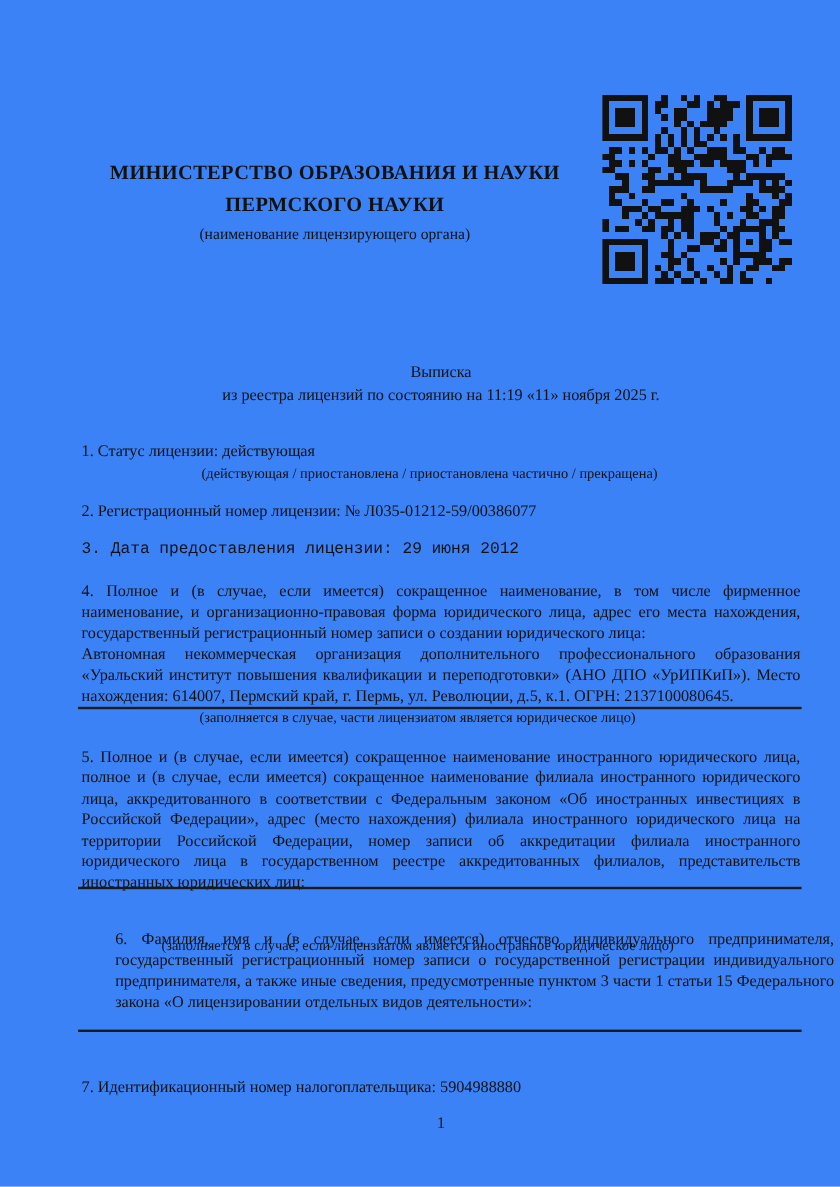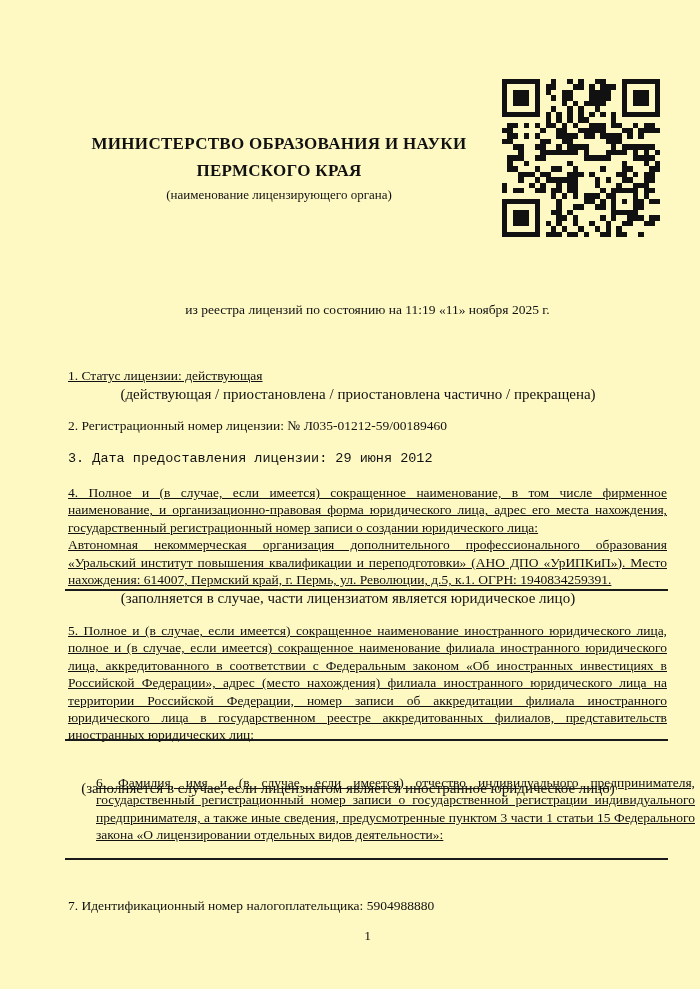--- a/index.html
+++ b/index.html
@@ -4,21 +4,21 @@
 <style>
   html, body {
     margin: 0;
     padding: 0;
     background: #ffffff;
   }
   .page {
     position: relative;
     width: 700px;
     height: 989px;
-    background: #fef9c3;
+    background: #3b82f6;
     color: #111111;
     font-family: "Liberation Serif", "DejaVu Serif", serif;
     overflow: hidden;
   }
   .content {
     position: absolute;
     left: 68px;
     top: 0;
     width: 599px;
     height: 989px;
@@ -49,32 +49,31 @@
   .doc-title {
     top: 301px;
     width: 599px;
     text-align: center;
     font-size: 13.5px;
     line-height: 18.5px;
   }
 
   
   .item { font-size: 13.5px; line-height: 17px; width: 599px; }
-  .pos-item1 { top: 367px; text-decoration: underline; }
+  .pos-item1 { top: 367px; }
   .pos-item2 { top: 417px; }
   .pos-item3 { top: 450px; font-family: Liberation Mono, monospace; }
   .pos-item7 { top: 897px; }
 
   
   .para {
     font-size: 13.5px;
     line-height: 17.4px;
     width: 599px;
     text-align: justify;
-    text-decoration: underline;
   }
   .pos-item4 { top: 484px; }
   .pos-item5 { top: 622px; }
   .pos-item6 { top: 774px; margin-left: 28px; }
 
   
   .rule {
     position: absolute;
     left: -3px;
     width: 603px;
@@ -82,21 +81,21 @@
     border-top: 2px solid #1a1a1a;
   }
   .pos-rule4 { top: 589px; }
   .pos-rule5 { top: 739px; }
   .pos-rule6 { top: 858px; }
 
   
   .note {
     width: 560px;
     text-align: center;
-    font-size: 15px;
+    font-size: 12px;
     line-height: 13px;
   }
   .pos-note1 { top: 388px; width: 580px; }
   .pos-note4 { top: 592px; }
   .pos-note5 { top: 782px; }
   .pos-note6 { top: 862px; }
 
   .page-number {
     top: 928px;
     width: 599px;
@@ -508,38 +507,39 @@
         <rect x="21" y="28" width="1" height="1" fill="#111111"></rect>
         <rect x="22" y="28" width="1" height="1" fill="#111111"></rect>
         <rect x="25" y="28" width="1" height="1" fill="#111111"></rect>
       </svg>
   </div>
 
   <div class="content">
 
     <div class="abs org-header">
       <div class="org-line">МИНИСТЕРСТВО ОБРАЗОВАНИЯ И НАУКИ</div>
-      <div class="org-line">ПЕРМСКОГО КРАЯ</div>
+      <div class="org-line">ПЕРМСКОГО НАУКИ</div>
       <div class="org-note">(наименование лицензирующего органа)</div>
     </div>
 
     <div class="abs doc-title">
+      <div>Выписка</div>
       <div>из реестра лицензий по состоянию на 11:19 «11» ноября 2025 г.</div>
     </div>
 
     <div class="abs item pos-item1">1. Статус лицензии: действующая</div>
     <div class="abs note pos-note1">(действующая / приостановлена / приостановлена частично / прекращена)</div>
 
-    <div class="abs item pos-item2">2. Регистрационный номер лицензии: № Л035-01212-59/00189460</div>
+    <div class="abs item pos-item2">2. Регистрационный номер лицензии: № Л035-01212-59/00386077</div>
 
     <div class="abs item pos-item3">3. Дата предоставления лицензии: 29 июня 2012</div>
 
     <div class="abs para pos-item4">
       <div>4. Полное и (в случае, если имеется) сокращенное наименование, в том числе фирменное наименование, и организационно-правовая форма юридического лица, адрес его места нахождения, государственный регистрационный номер записи о создании юридического лица:</div>
-      <div>Автономная некоммерческая организация дополнительного профессионального образования «Уральский институт повышения квалификации и переподготовки» (АНО ДПО «УрИПКиП»). Место нахождения: 614007, Пермский край, г. Пермь, ул. Революции, д.5, к.1. ОГРН: 1940834259391.</div>
+      <div>Автономная некоммерческая организация дополнительного профессионального образования «Уральский институт повышения квалификации и переподготовки» (АНО ДПО «УрИПКиП»). Место нахождения: 614007, Пермский край, г. Пермь, ул. Революции, д.5, к.1. ОГРН: 2137100080645.</div>
     </div>
     <div class="rule pos-rule4"></div>
     <div class="abs note pos-note4">(заполняется в случае, части лицензиатом является юридическое лицо)</div>
 
     <div class="abs para pos-item5">
       <div>5. Полное и (в случае, если имеется) сокращенное наименование иностранного юридического лица, полное и (в случае, если имеется) сокращенное наименование филиала иностранного юридического лица, аккредитованного в соответствии с Федеральным законом «Об иностранных инвестициях в Российской Федерации», адрес (место нахождения) филиала иностранного юридического лица на территории Российской Федерации, номер записи об аккредитации филиала иностранного юридического лица в государственном реестре аккредитованных филиалов, представительств иностранных юридических лиц:</div>
     </div>
     <div class="rule pos-rule5"></div>
     <div class="abs note pos-note5">(заполняется в случае, если лицензиатом является иностранное юридическое лицо)</div>
 

